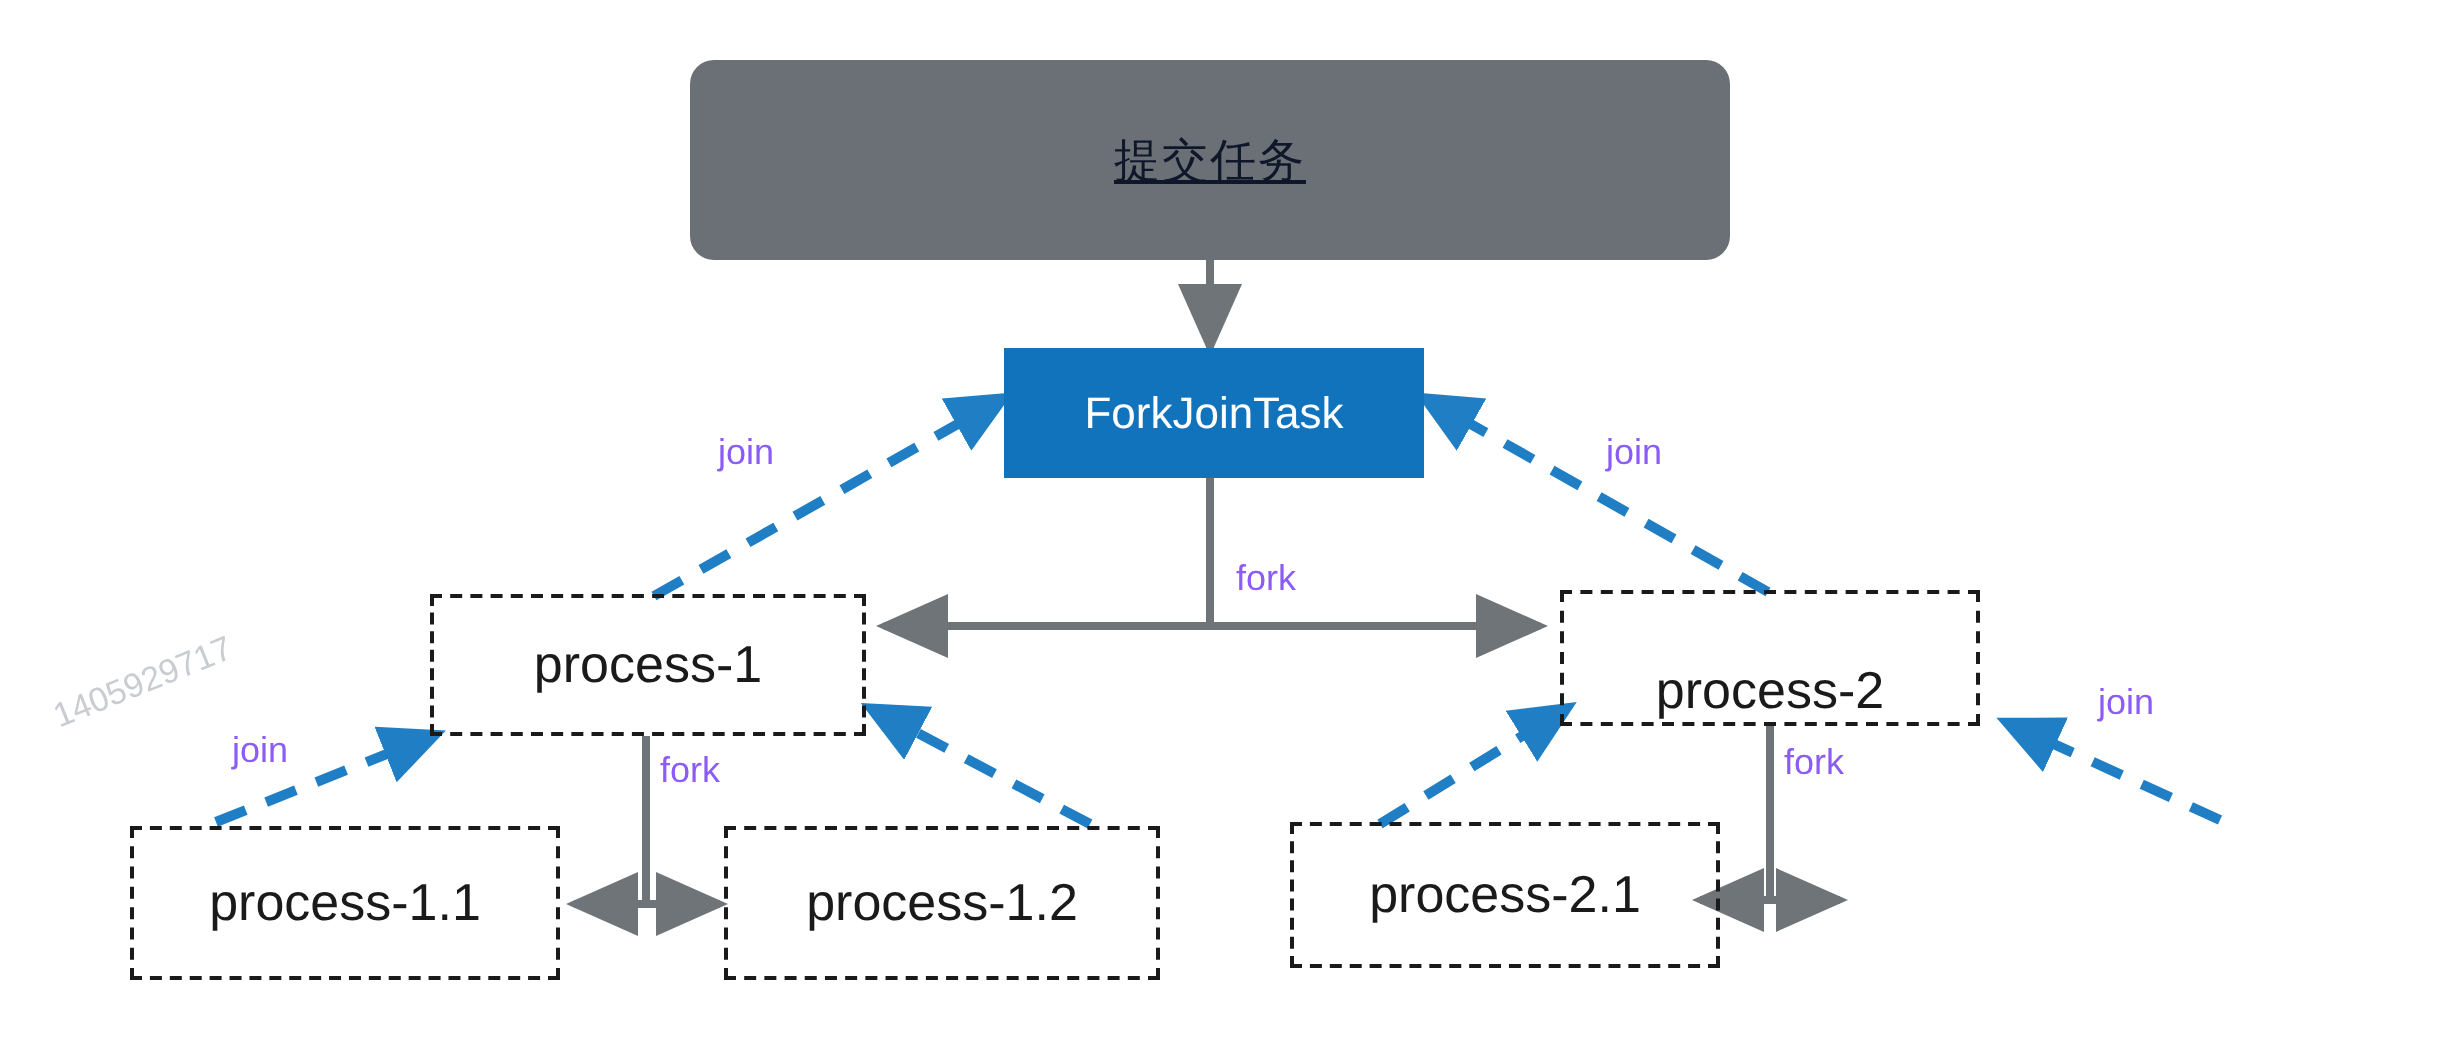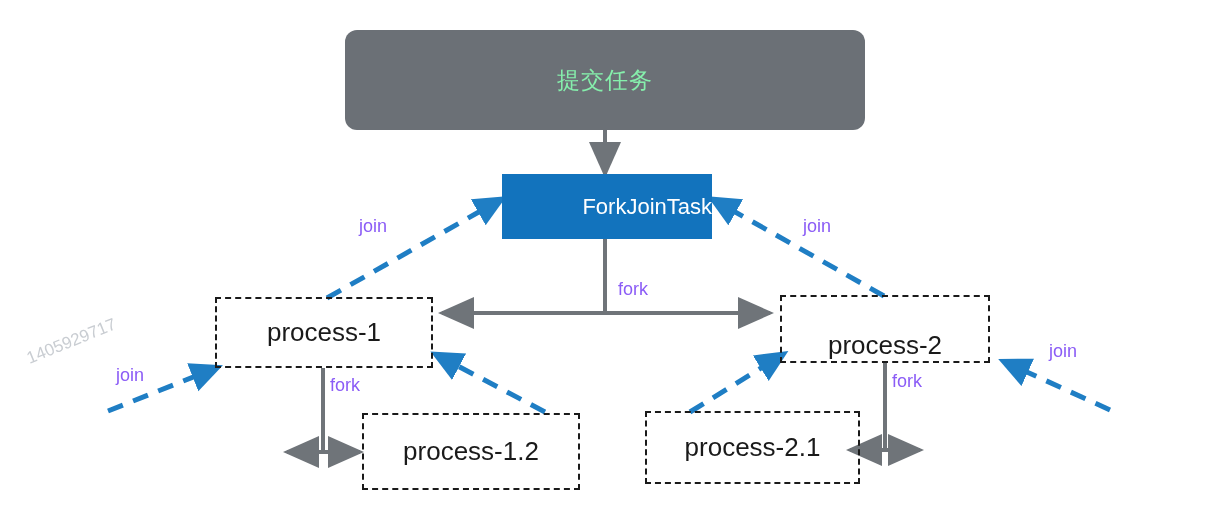--- a/index.html
+++ b/index.html
@@ -29,23 +29,24 @@
     position: absolute;
     box-sizing: border-box;
     display: flex;
     align-items: center;
     justify-content: center;
     text-align: center;
   }
   .node-root {
     background: #6b7076;
     border-radius: 12px;
-    color: #86efac;
+    color: #0f172a;
     font-size: 23px;
     letter-spacing: 1px;
+    text-decoration: underline;
   }
   .node-fjt {
     background: #1273bd;
     color: #ffffff;
     font-size: 22px;
   }
   .node-proc {
     background: transparent;
     border: 2px dashed #1a1a1a;
     color: #1a1a1a;
@@ -129,32 +130,35 @@
 
     <g>
       <line x1="1110" y1="410" x2="1005" y2="362" stroke="#1f7ec4" stroke-width="5" stroke-dasharray="16 11" marker-end="url(#blueArrow)"></line>
     </g>
   </svg>
 
   <div class="node node-root" style="left:345px; top:30px; width:520px; height:100px;">
     <span>提交任务</span>
   </div>
 
-  <div class="node node-fjt" style="left:502px; top:174px; width:210px; height:65px;justify-content:flex-end;">
+  <div class="node node-fjt" style="left:502px; top:174px; width:210px; height:65px;">
     <span>ForkJoinTask</span>
   </div>
 
   <div class="node node-proc" style="left:215px; top:297px; width:218px; height:71px;">
     <span>process-1</span>
   </div>
 
   <div class="node node-proc" style="left:780px; top:295px; width:210px; height:68px;align-items:flex-end;">
     <span>process-2</span>
   </div>
 
+  <div class="node node-proc" style="left:65px; top:413px; width:215px; height:77px;">
+    <span>process-1.1</span>
+  </div>
 
   <div class="node node-proc" style="left:362px; top:413px; width:218px; height:77px;">
     <span>process-1.2</span>
   </div>
 
   <div class="node node-proc" style="left:645px; top:411px; width:215px; height:73px;">
     <span>process-2.1</span>
   </div>
 
 

